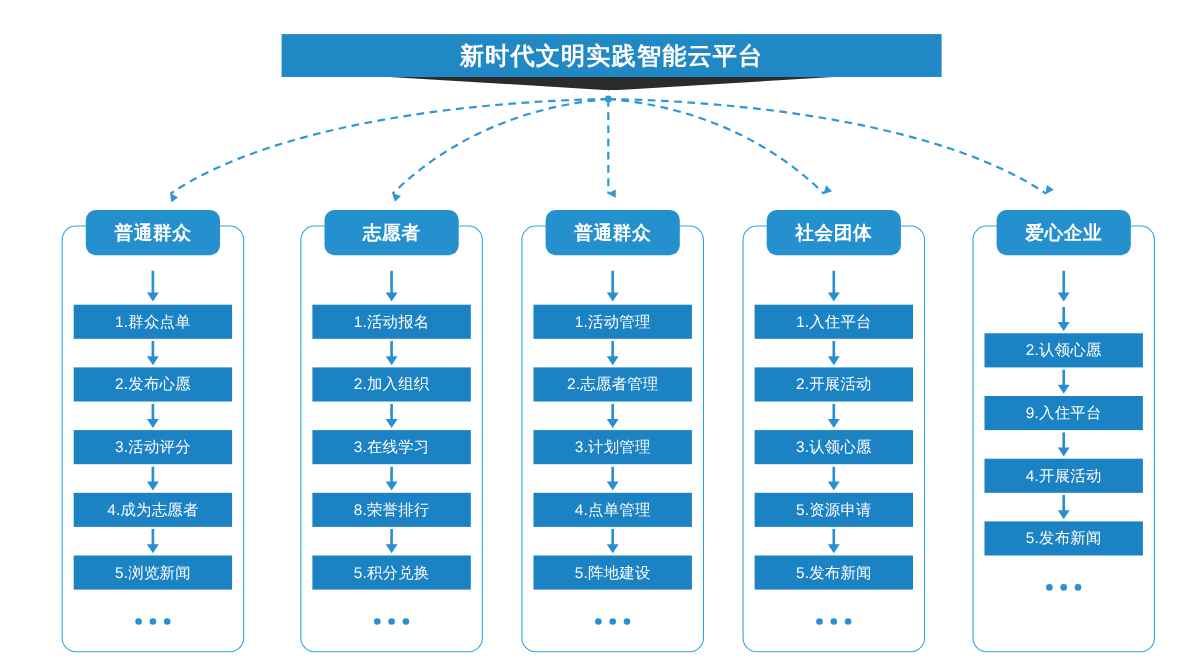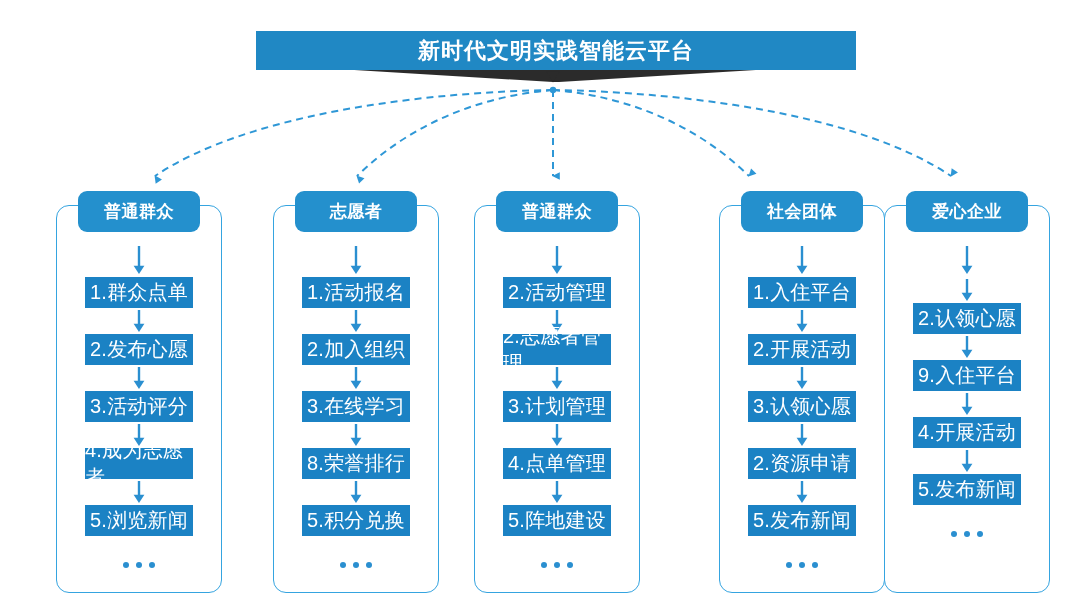--- a/index.html
+++ b/index.html
@@ -129,29 +129,29 @@
     width: 166px;
   }
   .head-arrow {
     width: 166px;
     height: 31px;
     display: flex;
     justify-content: center;
     align-items: flex-start;
   }
   .step {
-    width: 108px;
+    width: 144px;
     height: 31px;
     margin: 0 auto;
     background: #1b82c4;
     display: flex;
     align-items: center;
     justify-content: center;
     color: #ffffff;
-    font-size: 20px;
+    font-size: 14px;
     letter-spacing: 0.2px;
     box-sizing: border-box;
   }
   .step-arrow {
     width: 166px;
     height: 26px;
     display: flex;
     justify-content: center;
     align-items: center;
   }
@@ -302,21 +302,21 @@
     <div class="column" style="left: 474px;">
       <div class="col-outline"></div>
       <div class="col-header">普通群众</div>
       <div class="col-body">
         <div class="head-arrow">
           <svg width="14" height="28" viewBox="0 0 14 28">
             <path d="M7 0 L7 20.5" stroke="#2a8fd0" stroke-width="2.4" fill="none"></path>
             <path d="M1.6 19.8 L12.4 19.8 L7 28 Z" fill="#2a8fd0"></path>
           </svg>
         </div>
-        <div class="step">2.活动管理</div>
+        <div class="step">1.活动管理</div>
         <div class="step-arrow">
           <svg width="14" height="22" viewBox="0 0 14 22">
             <path d="M7 0 L7 14.5" stroke="#2a8fd0" stroke-width="2.4" fill="none"></path>
             <path d="M1.6 13.8 L12.4 13.8 L7 22 Z" fill="#2a8fd0"></path>
           </svg>
         </div>
         <div class="step">2.志愿者管理</div>
         <div class="step-arrow">
           <svg width="14" height="22" viewBox="0 0 14 22">
             <path d="M7 0 L7 14.5" stroke="#2a8fd0" stroke-width="2.4" fill="none"></path>
@@ -338,21 +338,21 @@
           </svg>
         </div>
         <div class="step">5.阵地建设</div>
         <div class="dots" title="...">
           <span class="dot"></span>
           <span class="dot"></span>
           <span class="dot"></span>
         </div>
       </div>
     </div>
-    <div class="column" style="left: 675px; margin-left: 44px;">
+    <div class="column" style="left: 675px;">
       <div class="col-outline"></div>
       <div class="col-header">社会团体</div>
       <div class="col-body">
         <div class="head-arrow">
           <svg width="14" height="28" viewBox="0 0 14 28">
             <path d="M7 0 L7 20.5" stroke="#2a8fd0" stroke-width="2.4" fill="none"></path>
             <path d="M1.6 19.8 L12.4 19.8 L7 28 Z" fill="#2a8fd0"></path>
           </svg>
         </div>
         <div class="step">1.入住平台</div>
@@ -369,21 +369,21 @@
             <path d="M1.6 13.8 L12.4 13.8 L7 22 Z" fill="#2a8fd0"></path>
           </svg>
         </div>
         <div class="step">3.认领心愿</div>
         <div class="step-arrow">
           <svg width="14" height="22" viewBox="0 0 14 22">
             <path d="M7 0 L7 14.5" stroke="#2a8fd0" stroke-width="2.4" fill="none"></path>
             <path d="M1.6 13.8 L12.4 13.8 L7 22 Z" fill="#2a8fd0"></path>
           </svg>
         </div>
-        <div class="step">2.资源申请</div>
+        <div class="step">5.资源申请</div>
         <div class="step-arrow">
           <svg width="14" height="22" viewBox="0 0 14 22">
             <path d="M7 0 L7 14.5" stroke="#2a8fd0" stroke-width="2.4" fill="none"></path>
             <path d="M1.6 13.8 L12.4 13.8 L7 22 Z" fill="#2a8fd0"></path>
           </svg>
         </div>
         <div class="step">5.发布新闻</div>
         <div class="dots" title="...">
           <span class="dot"></span>
           <span class="dot"></span>

